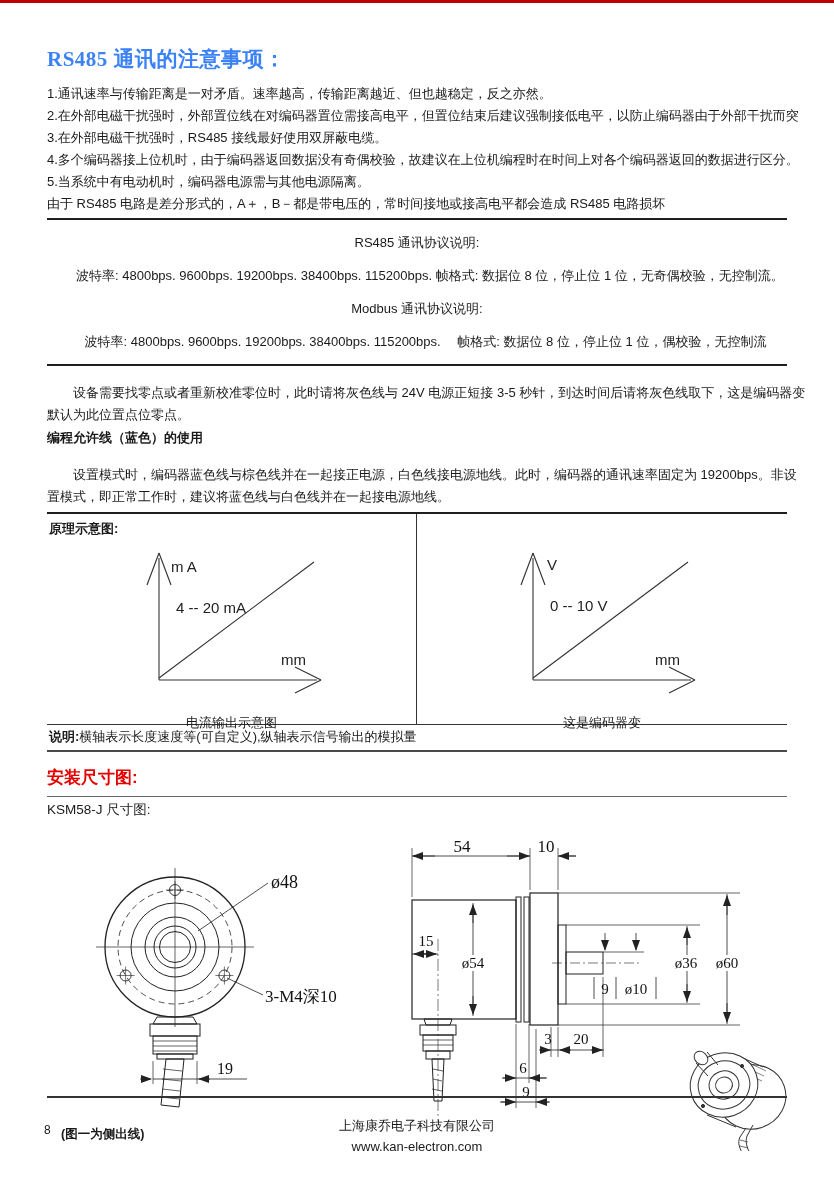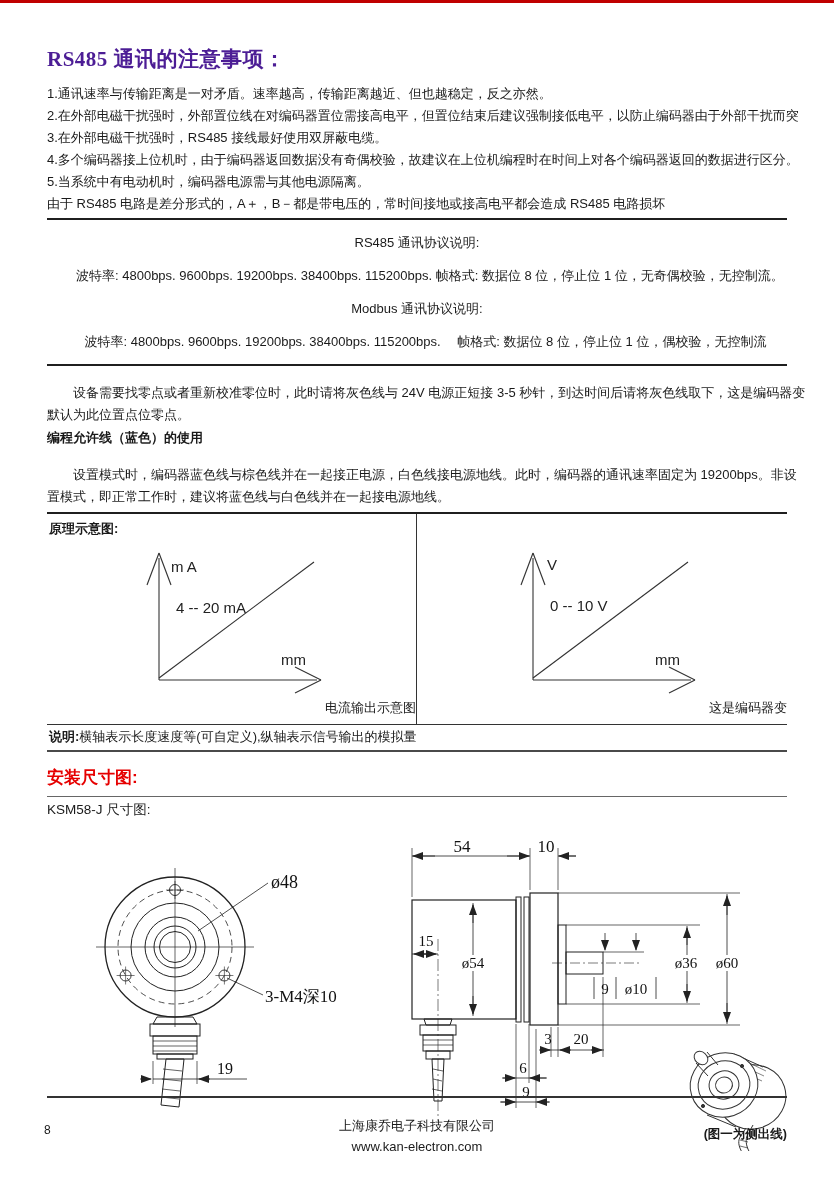--- a/index.html
+++ b/index.html
@@ -4,53 +4,53 @@
 <style>
   html,body{margin:0;padding:0;}
   body{
     width:834px;height:1179px;position:relative;overflow:hidden;
     background:#fff;color:#1a1a1a;
     font-family:"Liberation Sans",sans-serif;
     border-top:3px solid #c00000;box-sizing:border-box;
   }
   .content{padding:0 47px;}
   .title{
-    color:#4c1d95;font-family:"Liberation Serif",serif;
+    color:#3b82f6;font-family:"Liberation Serif",serif;
     font-size:21px;font-weight:bold;margin:42px 0 10px;letter-spacing:.5px;
   }
   .notes div{font-size:13px;line-height:22px;white-space:nowrap;}
   .rule{border:none;border-top:2px solid #1f1f1f;margin:3px 0;}
   .rule-thin{border:none;border-top:1px solid #666;margin:4px 0;}
   .proto p{margin:12px;font-size:13px;font-weight:normal;line-height:21px;white-space:nowrap;text-align:center;}
   .proto .indent{padding-left:17px;}
   .sec-h{font-size:13px;font-weight:bold;line-height:20px;margin:2px 0 0;}
   .sec-b{font-size:13px;line-height:22px;margin:0;white-space:nowrap;}
   .sec-b.ind{ text-indent:2em;margin-top:16px;}
   
   .ptable{border-top:2px solid #1f1f1f;margin-top:4px;}
   .prow{display:flex;}
   .pcell{width:50%;position:relative;height:210px;box-sizing:border-box;}
   .pcell.leftc{border-right:1px solid #333;}
   .plabel{position:absolute;left:2px;top:6px;font-size:13px;font-weight:bold;}
   .plot{display:block;margin-top:24px;}
   .plot-l{margin-left:2px;}
   .plot-r{margin-left:6px;}
   .plab{font-size:15px;fill:#222;font-family:"Liberation Sans",sans-serif;}
-  .pcap{text-align:right;font-size:13px;margin-top:1px;}
+  .pcap{text-align:center;font-size:13px;margin-top:16px;}
   .pnote{border-top:1px solid #333;border-bottom:2.5px solid #4a4a4a;
     font-size:13px;padding:3px 2px 5px;line-height:17px;}
   .pnote .b{font-weight:bold;}
   
   .install-h{color:#e60000;font-size:17px;font-weight:bold;margin:14px 0 7px;}
   .model{font-size:13.5px;margin:2px 0 0;}
   .drawings{position:relative;height:322px;margin-top:12px;}
   .front-svg{position:absolute;left:13px;top:10px;}
   .side-svg{position:absolute;left:343px;top:0;}
   .dimt{font-family:"Liberation Serif",serif;fill:#111;}
-  .dcap{position:absolute;left:0;right:0;bottom:10px;text-align:right;
+  .dcap{position:absolute;left:14px;right:0;bottom:10px;text-align:left;
     font-weight:bold;font-size:12.5px;}
   
   .footrule{position:absolute;left:47px;right:47px;top:1093px;border-top:2px solid #333;}
   .footer{position:absolute;left:47px;right:47px;top:1112px;text-align:center;font-size:13px;line-height:21px;}
   .pagenum{position:absolute;left:-3px;top:5px;font-size:12px;}
 </style>
 </head>
 <body>
 
 <div class="content">

